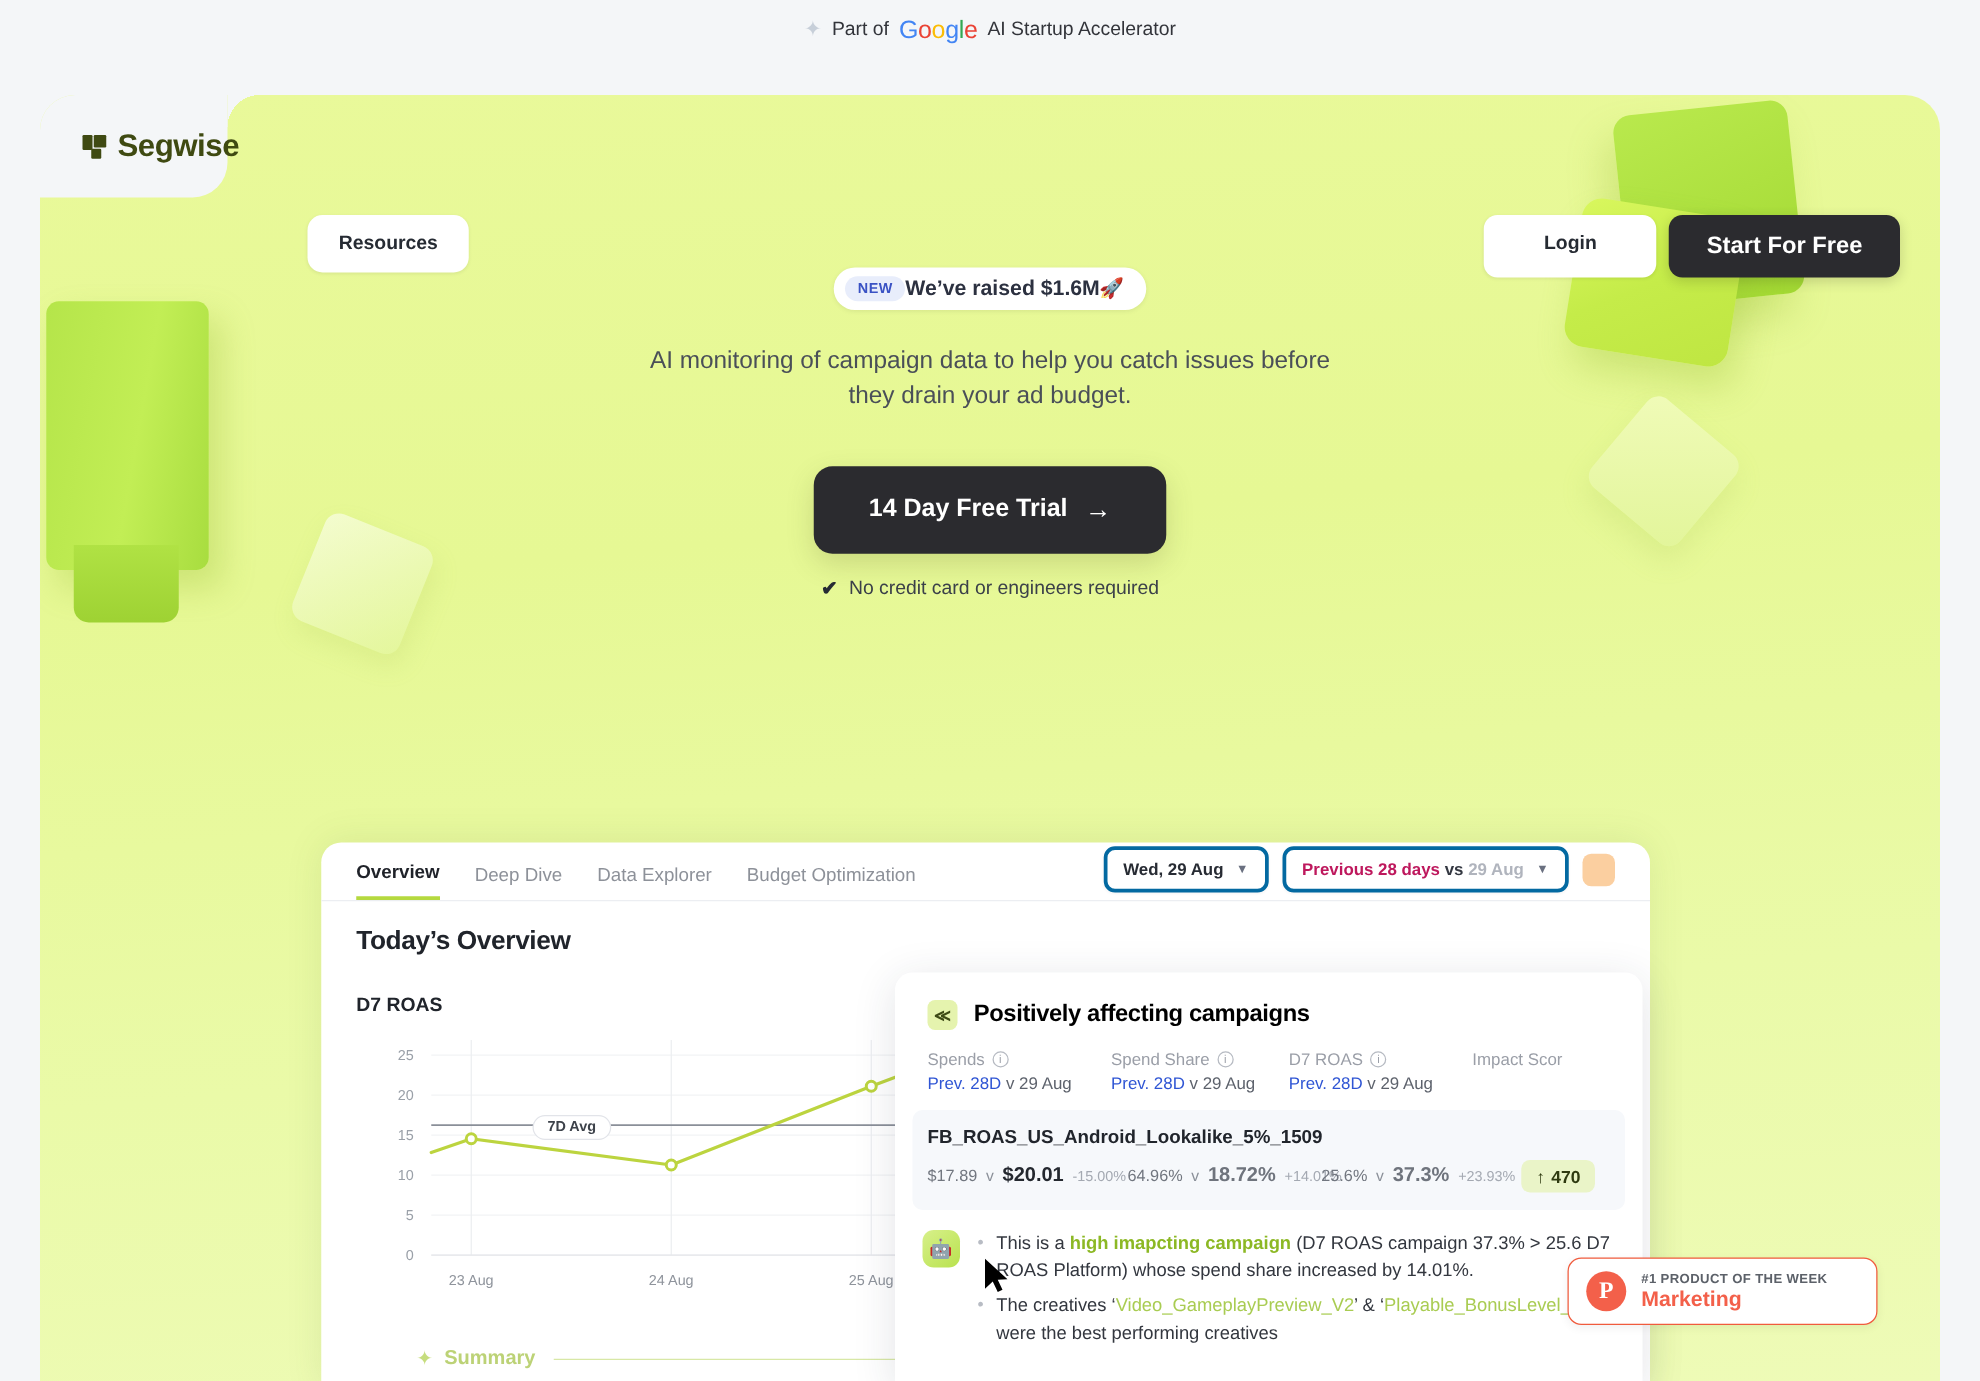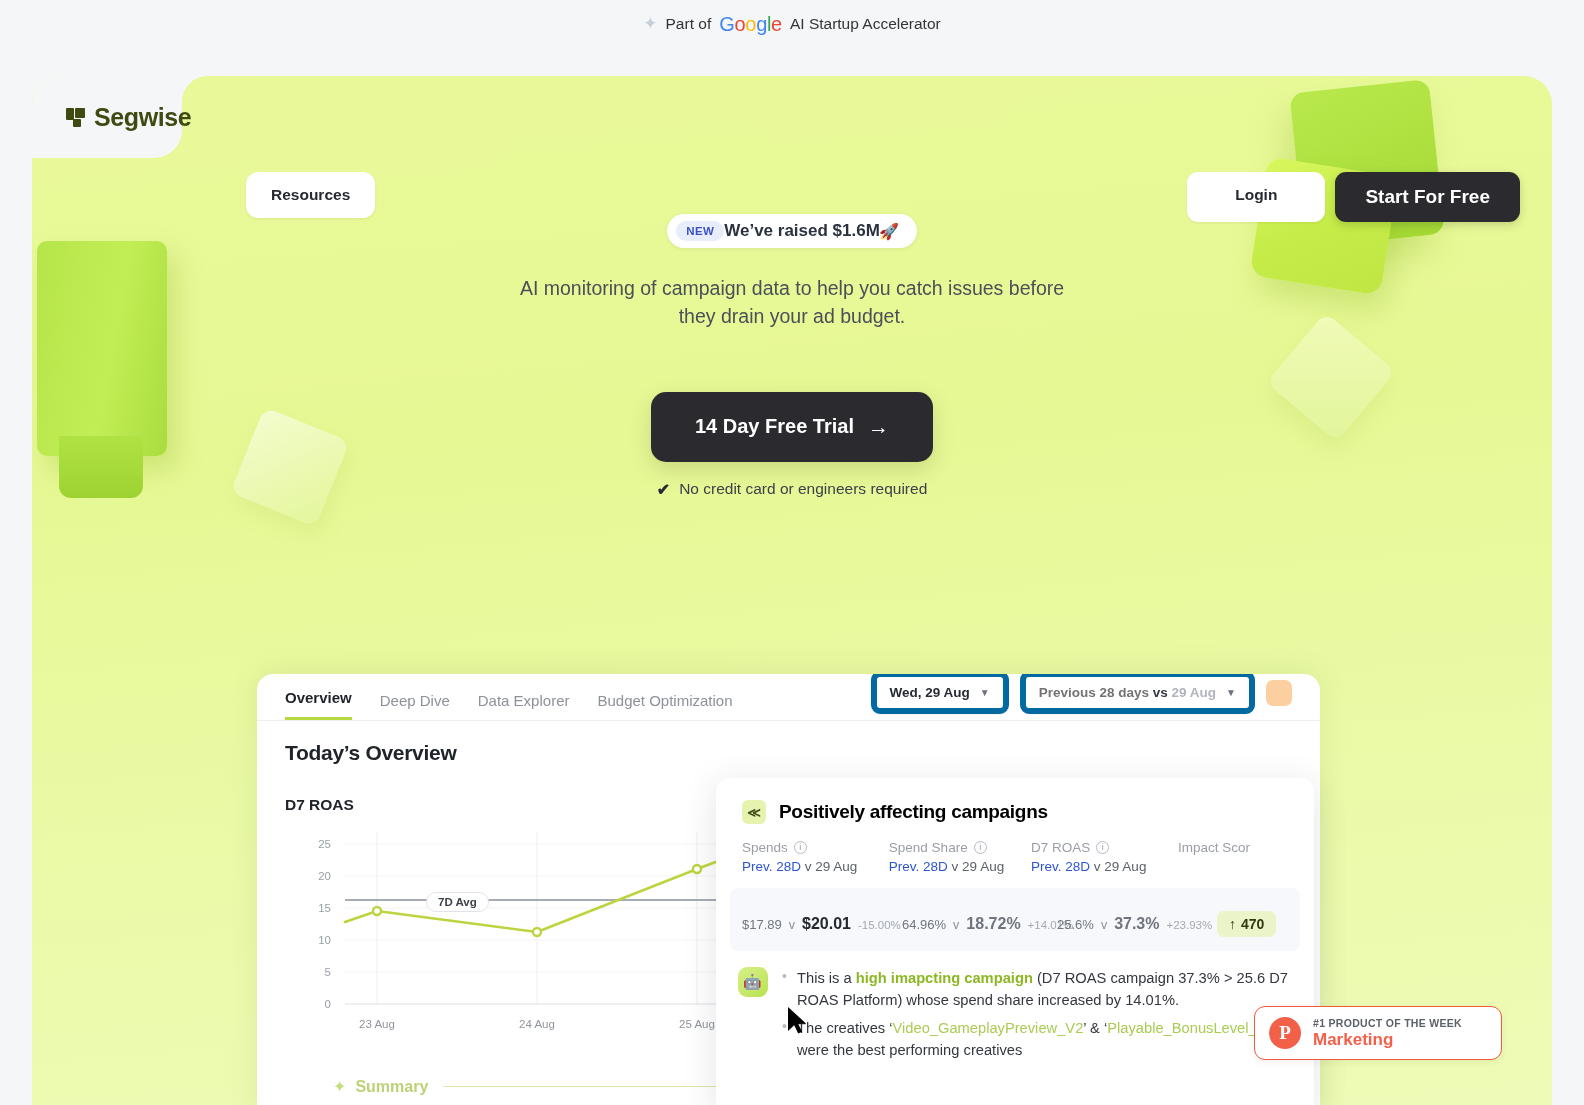--- a/index.html
+++ b/index.html
@@ -129,21 +129,21 @@
 
   h1.headline {
     margin-top: 28px;
     font-size: 69px; line-height: 1.02; font-weight: 800;
     color:#2f3238; letter-spacing: -2px;
   }
   .subtext {
     margin-top: 26px; font-size: 19.5px; line-height: 1.45; color:#4a4f58;
   }
   .cta {
-    margin-top: 61px; display:inline-flex; align-items:center; gap:14px;
+    margin-top: 42px; display:inline-flex; align-items:center; gap:14px;
     background:#2b2b2f; color:#fff; font-size: 20px; font-weight:700;
     padding: 23px 44px; border-radius: 15px; cursor:pointer;
     box-shadow: 0 8px 22px rgba(70,80,30,.18);
   }
   .cta .arr { font-size: 21px; }
   .nocard {
     margin-top: 18px; display:flex; align-items:center; justify-content:center; gap:9px;
     font-size: 15.5px; color:#3b4049;
   }
   .check { font-size:16px; font-weight:700; color:#262b33; }
@@ -157,27 +157,27 @@
   }
   .dash-top {
     height: 46px; display:flex; align-items:flex-end;
     padding: 0 28px; position: relative;
   }
   .tabs { display:flex; gap: 28px; align-items:flex-end; }
   .tab { font-size: 15px; color:#8d9199; padding-bottom: 11px; cursor:pointer; white-space:nowrap;}
   .tab.active { color:#1f2229; font-weight:700; border-bottom: 3px solid #b5d93f; }
   .dash-top-right { position:absolute; right: 28px; bottom: 6px; display:flex; align-items:center; gap:11px;}
   .sel {
-    background:#fff; border:6px solid #0369a1; border-radius:9px;
+    background:#fff; border:3px solid #0369a1; border-radius:9px;
     padding: 8px 13px; font-size: 13.5px; font-weight:700; color:#272b33;
     display:flex; align-items:center; gap:10px; cursor:pointer;
     box-shadow: 0 1px 2px rgba(0,0,0,.04);
   }
   .sel .caret { color:#6a7080; font-size: 10px; }
-  .sel .blue { color:#737373; font-weight:700;text-align:right; }
+  .sel .blue { color:#be185d; font-weight:700;text-align:right; }
   .sel .vs { color:#343842; font-weight:700; }
   .sel .grey { color:#b0b4bd; font-weight:600; }
   .swatch { width: 26px; height: 26px; border-radius:7px; background:#fbcfa0; }
   .dash-rule { height:1px; background:#eceef2; }
 
   .dash-body { position:relative; padding: 20px 28px 0 28px; }
   .today { font-size: 21px; font-weight:700; color:#20242b; letter-spacing:-.3px; }
 
   .kpi-row { display:flex; justify-content:space-between; align-items:center; margin-top: 27px; padding-right: 2px;}
   .kpi-label { font-size: 15.5px; font-weight:700; color:#20242b; }
@@ -461,20 +461,21 @@
       <div class="col-sub"><b>Prev. 28D</b><span> v 29 Aug</span></div>
     </div>
     <div class="col c-impact">
       <div class="col-h">
           <span>Impact Scor</span>
         </div>
     </div>
   </div>
 
   <div class="camp-row">
+    <div class="camp-name">FB_ROAS_US_Android_Lookalike_5%_1509</div>
     <div class="camp-metrics">
       <div class="m m-spends">
         <span class="small">$17.89</span>
         <span class="v">v</span>
         <span class="big dark">$20.01</span>
         <span class="delta">-15.00%</span>
       </div>
       <div class="m m-share">
         <span class="small">64.96%</span>
         <span class="v">v</span>

